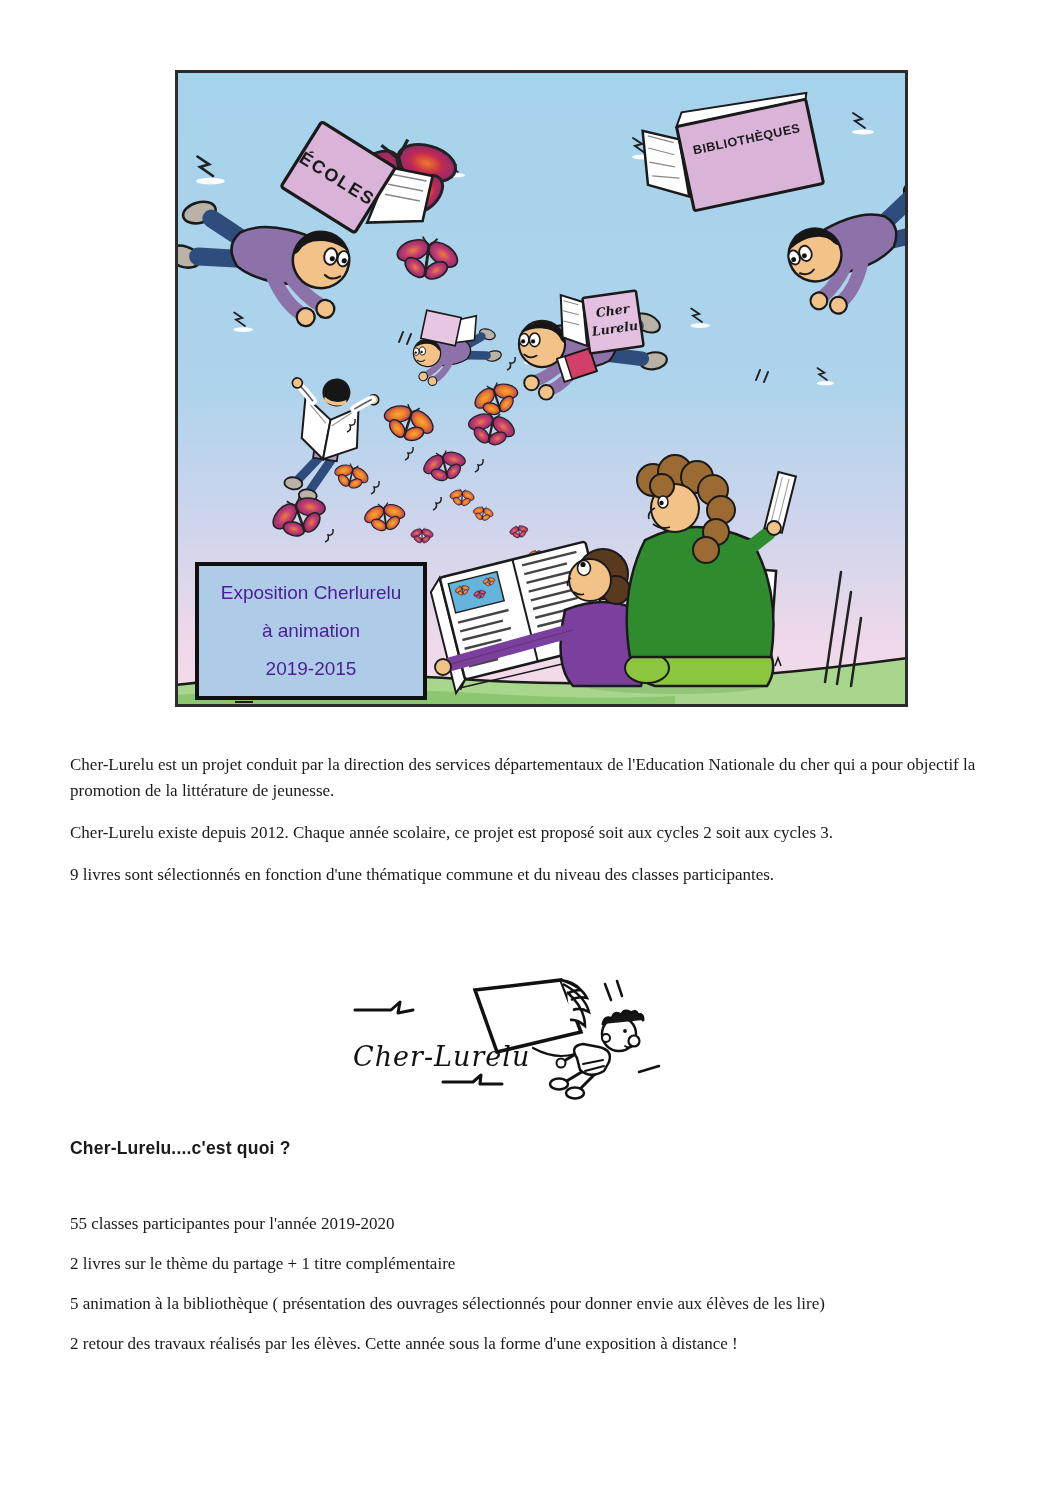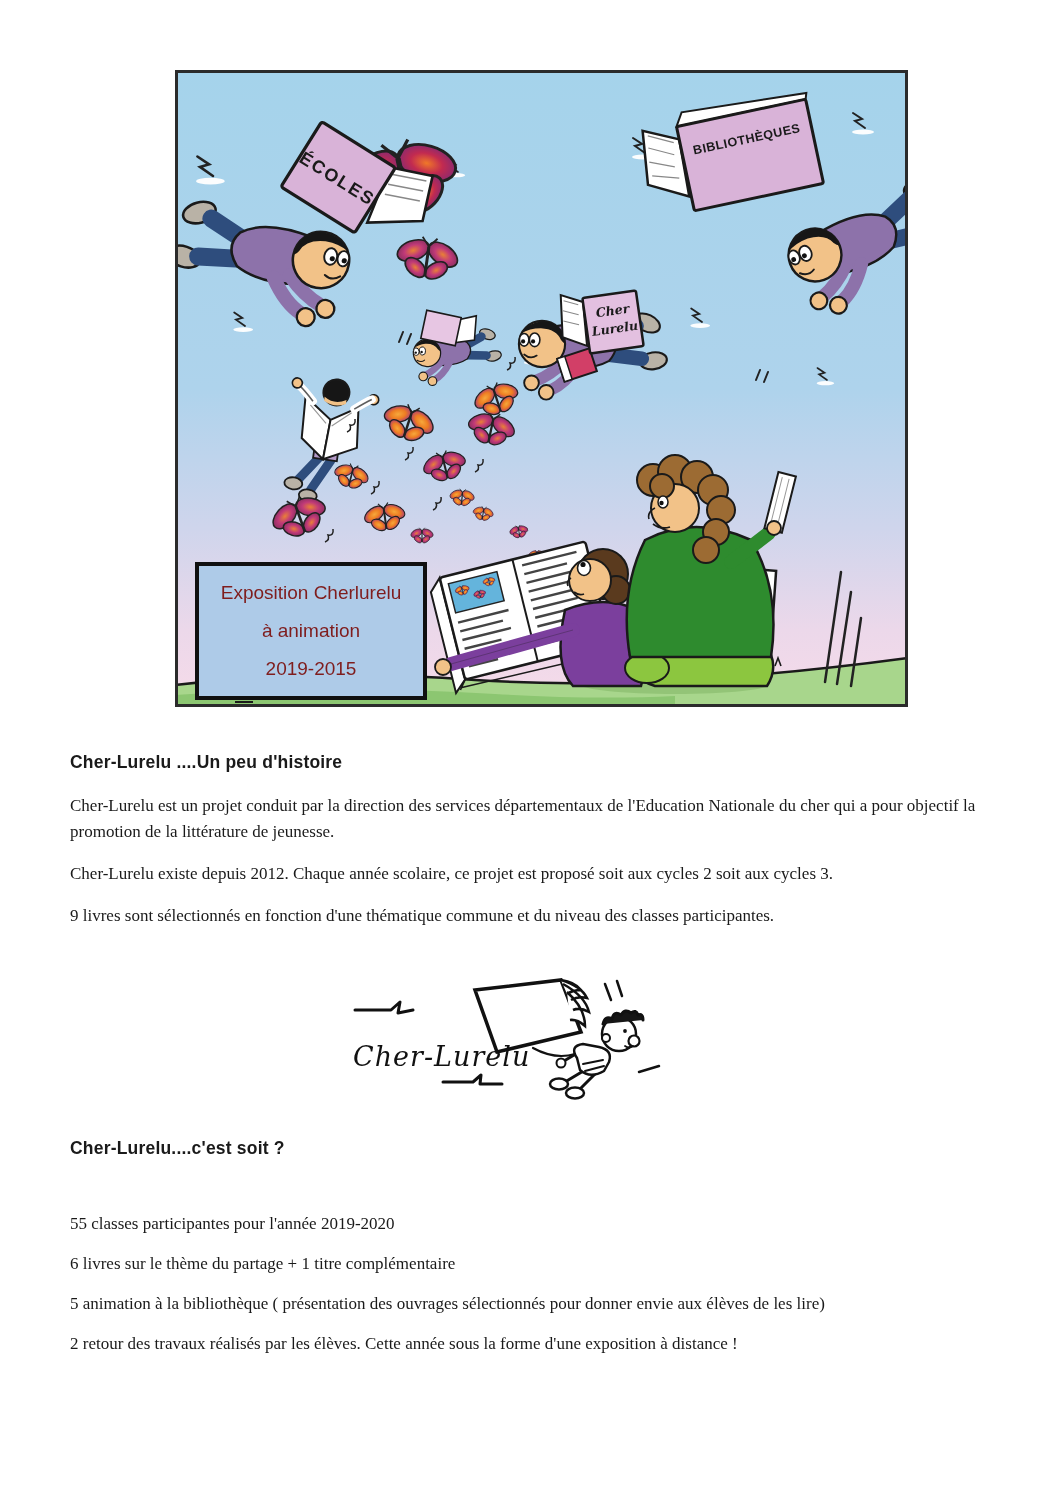--- a/index.html
+++ b/index.html
@@ -7,21 +7,21 @@
     position:relative;width:1058px;height:1497px;background:#ffffff;
     font-family:"Liberation Sans",sans-serif;color:#1a1a1a;overflow:hidden;
   }
   figure{margin:0;padding:0;}
   .illustration{position:absolute;left:175px;top:70px;width:733px;height:637px;}
   .illustration svg{display:block;}
   .caption{
     position:absolute;left:20px;top:492px;width:224px;height:130px;
     background:#aecbe8;border:4px solid #101010;
     display:flex;flex-direction:column;justify-content:space-evenly;align-items:center;
-    font-size:19px;color:#7f1d1d;text-align:center;
+    font-size:19px;color:#4c1d95;text-align:center;
   }
   .sec{position:absolute;left:70px;width:920px;}
   .sec h3{font-size:17.5px;font-weight:bold;margin:0 0 20px 0;letter-spacing:.2px;}
   .sec p{font-size:17px;line-height:26px;margin:0 0 16px 0;font-family:Liberation Serif, serif;}
   .sec1{top:752px;}
   .sec2{top:1138px;}
   .sec2 h3{margin-bottom:52px;}
   .sec2 p{margin-bottom:14px;}
   .logo{position:absolute;left:347px;top:972px;width:318px;height:130px;}
 </style>
@@ -279,21 +279,20 @@
     </svg>
 
     <div class="caption">
       <div>Exposition Cherlurelu</div>
       <div>à animation</div>
       <div>2019-2015</div>
     </div>
   </figure>
 
   <section class="sec sec1">
-    <h3>Cher-Lurelu ....Un peu d'histoire</h3>
     <p>Cher-Lurelu est un projet conduit par la direction des services départementaux de l'Education Nationale du cher qui a pour objectif la promotion de la littérature de jeunesse.</p>
     <p>Cher-Lurelu existe depuis 2012. Chaque année scolaire, ce projet est proposé soit aux cycles 2 soit aux cycles 3.</p>
     <p>9 livres sont sélectionnés en fonction d'une thématique commune et du niveau des classes participantes.</p>
   </section>
 
   <figure class="logo">
     <svg width="318" height="130" viewBox="0 0 318 130">
       <g stroke="#111" stroke-linecap="round" stroke-linejoin="round" fill="none">
         <path d="M8,38 h36 l9,-8 -2,11 15,-3" stroke-width="3"></path>
         <path d="M96,110 h30 l8,-7 -1,9 h22" stroke-width="3"></path>
@@ -320,20 +319,20 @@
         <path d="M278,74 q4,3 8,0" stroke-width="1.8" fill="none"></path>
         <circle cx="259" cy="66" r="4" fill="#ffffff" stroke-width="2"></circle>
         <path d="M292,100 l20,-6" stroke-width="2.5" fill="none"></path>
         <path d="M186,76 q22,12 42,6" stroke-width="2.2" fill="none"></path>
       </g>
       <text x="6" y="94" font-size="27" font-style="italic" letter-spacing="1" font-family="DejaVu Serif, serif" fill="#111">Cher-Lurelu</text>
     </svg>
   </figure>
 
   <section class="sec sec2">
-    <h3>Cher-Lurelu....c'est soit ?</h3>
+    <h3>Cher-Lurelu....c'est quoi ?</h3>
     <p>55 classes participantes pour l'année 2019-2020</p>
-    <p>6 livres sur le thème du partage + 1 titre complémentaire</p>
+    <p>2 livres sur le thème du partage + 1 titre complémentaire</p>
     <p>5 animation à la bibliothèque ( présentation des ouvrages sélectionnés pour donner envie aux élèves de les lire)</p>
     <p>2 retour des travaux réalisés par les élèves. Cette année sous la forme d'une exposition à distance !</p>
   </section>
 
 </div>
 
 </body></html>

